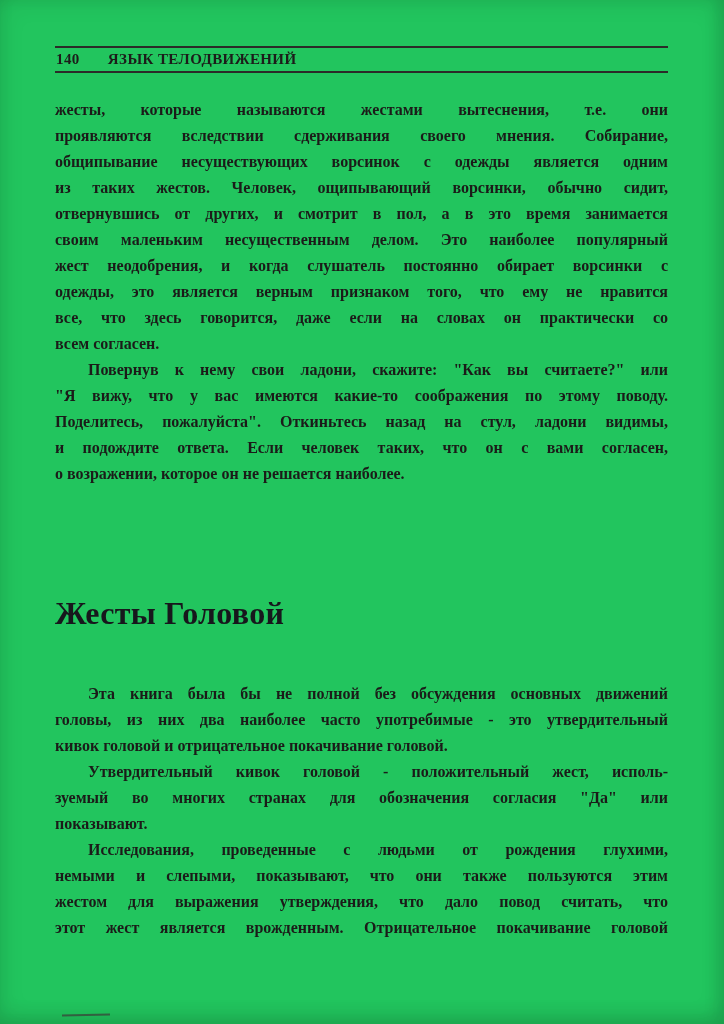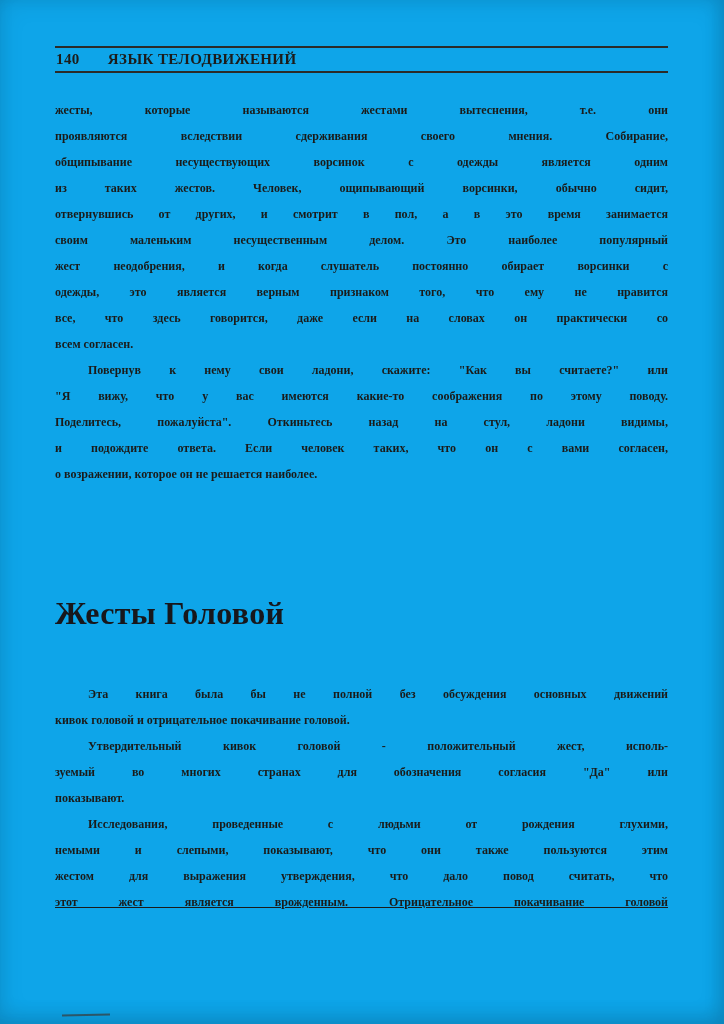--- a/index.html
+++ b/index.html
@@ -6,21 +6,21 @@
   body {
     width: 724px; height: 1024px;
     background: #e9e7e2;
     font-family: "Liberation Serif", "DejaVu Serif", serif;
   }
   .page {
     position: relative;
     width: 724px; height: 1024px;
     box-sizing: border-box;
     padding: 46px 56px 0 55px;
-    background: #0ea5e9;
+    background: #22c55e;
     overflow: hidden;
     box-shadow:
       inset 0 0 26px rgba(0,0,0,0.10),
       inset -9px 0 14px rgba(0,0,0,0.06),
       inset 0 -12px 16px rgba(0,0,0,0.07);
   }
   .running-header {
     border-top: 2px solid #2b2b28;
     border-bottom: 2px solid #2b2b28;
     padding: 2px 2px 3px 1px;
@@ -28,29 +28,29 @@
     line-height: 18px;
     font-weight: 700;
     color: #1c1c1a;
     letter-spacing: 0.4px;
   }
   .page-number { margin-right: 24px; }
   .body-text { margin: 0; }
   .body-text.top { margin-top: 24px; }
   .paragraph { margin: 0; }
   .line {
-    font-size: 12px;
+    font-size: 16px;
     line-height: 26px;
     font-weight: 700;
     color: #1b1b19;
     text-align: justify;
     text-align-last: justify;
   }
   .paragraph .line:last-child { text-align-last: left; }
-  .paragraph.justify-last .line:last-child { text-align-last: justify; text-decoration: underline; }
+  .paragraph.justify-last .line:last-child { text-align-last: justify; }
   .paragraph.indent .line:first-child { text-indent: 33px; }
   .section-heading {
     margin: 110px 0 52px 0;
     font-size: 32px;
     line-height: 32px;
     font-weight: 700;
     letter-spacing: 0.3px;
     color: #17171c;
   }
   .scan-artifact {
@@ -91,20 +91,21 @@
         <div class="line">и подождите ответа. Если человек таких, что он с вами согласен,</div>
         <div class="line">о возражении, которое он не решается наиболее.</div>
       </div>
     </div>
 
   <h1 class="section-heading">Жесты Головой</h1>
 
   <div class="body-text bottom">
       <div class="paragraph indent">
         <div class="line">Эта книга была бы не полной без обсуждения основных движений</div>
+        <div class="line">головы, из них два наиболее часто употребимые - это утвердительный</div>
         <div class="line">кивок головой и отрицательное покачивание головой.</div>
       </div>
       <div class="paragraph indent">
         <div class="line">Утвердительный кивок головой - положительный жест, исполь-</div>
         <div class="line">зуемый во многих странах для обозначения согласия "Да" или</div>
         <div class="line">показывают.</div>
       </div>
       <div class="paragraph indent justify-last">
         <div class="line">Исследования, проведенные с людьми от рождения глухими,</div>
         <div class="line">немыми и слепыми, показывают, что они также пользуются этим</div>

